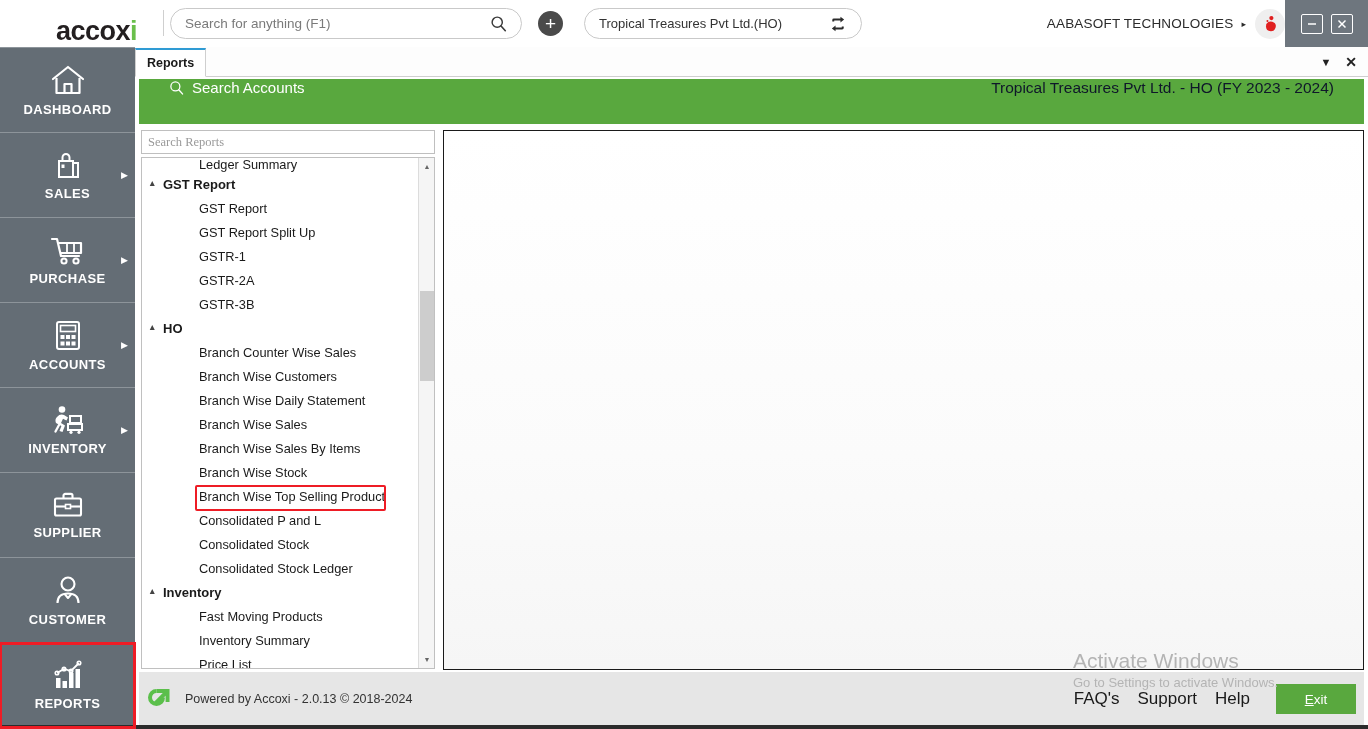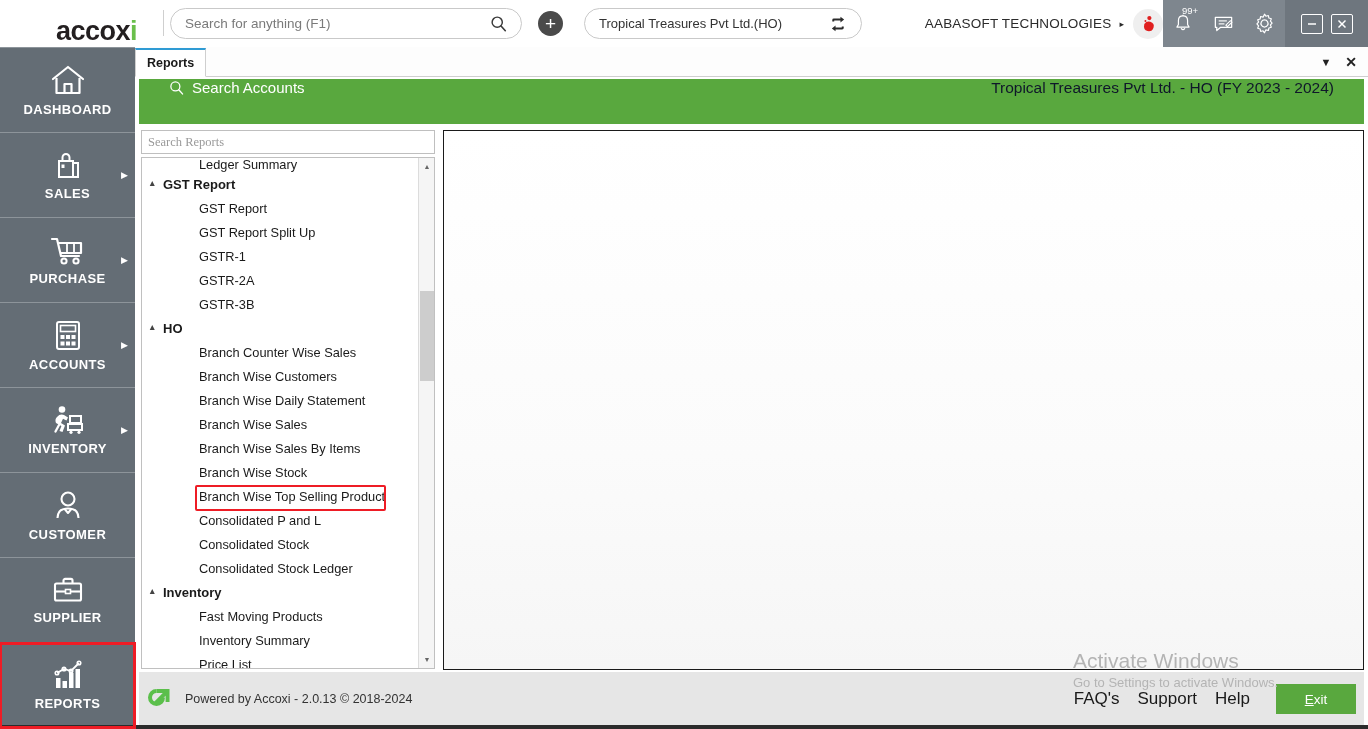--- a/index.html
+++ b/index.html
@@ -373,44 +373,20 @@
       <span class="org-caret">▸</span>
       <span class="avatar">
         <svg class="icon-svg" width="22" height="22" viewBox="0 0 24 24">
           <circle cx="13.5" cy="5.5" r="2.3" fill="#e02020"></circle>
           <path d="M8 12 Q10.5 8.4 14.5 9.6 Q19.5 11.2 18 16 Q16.5 20.6 11.5 19.7 Q6.5 18.6 8 12 Z" fill="#e02020"></path>
           <circle cx="9.2" cy="8.6" r="1.1" fill="#e02020"></circle>
         </svg>
       </span>
     </div>
 
-    <div class="sys-icons">
-      <span class="ic">
-        <span class="badge">99+</span>
-        <svg class="icon-svg" width="22" height="22" viewBox="0 0 24 24">
-          <path d="M12 3.2 C8.9 3.2 7 5.3 7 8.2 V12.5 L5.4 15.4 H18.6 L17 12.5 V8.2 C17 5.3 15.1 3.2 12 3.2 Z" fill="none" stroke="#ffffff" stroke-width="1.3" stroke-linejoin="round"></path>
-          <path d="M10.2 17 Q12 19.3 13.8 17" fill="none" stroke="#ffffff" stroke-width="1.3" stroke-linecap="round"></path>
-          <line x1="12" y1="1.9" x2="12" y2="3.2" stroke="#ffffff" stroke-width="1.3"></line>
-        </svg>
-      </span>
-      <span class="ic">
-        <svg class="icon-svg" width="23" height="23" viewBox="0 0 24 24">
-          <path d="M3.5 5.5 H20.5 V16 H9 L5 19.3 V16 H3.5 Z" fill="none" stroke="#ffffff" stroke-width="1.3" stroke-linejoin="round"></path>
-          <line x1="7" y1="9.3" x2="15.5" y2="9.3" stroke="#ffffff" stroke-width="1.2"></line>
-          <line x1="7" y1="12.4" x2="13" y2="12.4" stroke="#ffffff" stroke-width="1.2"></line>
-          <path d="M14.5 13.8 L19.2 9 L20.8 10.6 L16.1 15.3 Z" fill="#7e868e" stroke="#ffffff" stroke-width="1.1"></path>
-        </svg>
-      </span>
-      <span class="ic">
-        <svg class="icon-svg" width="23" height="23" viewBox="0 0 24 24">
-          <path d="M12 8.3 a3.7 3.7 0 1 0 0.01 0 Z" fill="none" stroke="#ffffff" stroke-width="1.3"></path>
-          <path d="M12 2.3 l1.5 2.1 2.5-0.7 0.6 2.6 2.5 0.8-0.9 2.4 1.7 2-1.7 2 0.9 2.4-2.5 0.8-0.6 2.6-2.5-0.7L12 21.7 l-1.5-2.1-2.5 0.7-0.6-2.6-2.5-0.8 0.9-2.4-1.7-2 1.7-2-0.9-2.4 2.5-0.8 0.6-2.6 2.5 0.7Z" fill="none" stroke="#ffffff" stroke-width="1.25" stroke-linejoin="round"></path>
-        </svg>
-      </span>
-    </div>
 
     <div class="win-icons">
       <span class="win-btn">
         <svg class="icon-svg" width="12" height="12" viewBox="0 0 12 12">
           <line x1="2" y1="6" x2="10" y2="6" stroke="#ffffff" stroke-width="1.5"></line>
         </svg>
       </span>
       <span class="win-btn">
         <svg class="icon-svg" width="12" height="12" viewBox="0 0 12 12">
           <line x1="2.5" y1="2.5" x2="9.5" y2="9.5" stroke="#ffffff" stroke-width="1.5"></line>
@@ -489,39 +465,39 @@
           <circle cx="22" cy="28.3" r="1.6" fill="#ffffff"></circle>
           <circle cx="30" cy="28.3" r="1.6" fill="#ffffff"></circle>
         </svg>
       </span>
       <span class="lbl">INVENTORY</span>
       <span class="nav-arrow">▶</span>
     </div>
 
     <div class="nav-item">
       <span>
-        <svg class="icon-svg" width="32" height="33" viewBox="0 0 32 33">
-          <circle cx="16" cy="10" r="6.5" fill="none" stroke="#ffffff" stroke-width="2.1"></circle>
-          <path d="M5.5 29 Q5.5 19.5 16 19.5 Q26.5 19.5 26.5 29" fill="none" stroke="#ffffff" stroke-width="2.1" stroke-linejoin="round"></path>
-          <path d="M12.5 19.8 L16 24 L19.5 19.8" fill="none" stroke="#ffffff" stroke-width="2.1" stroke-linejoin="round"></path>
-        </svg>
-      </span>
-      <span class="lbl">CUSTOMER</span>
-    </div>
-
-    <div class="nav-item">
-      <span>
         <svg class="icon-svg" width="34" height="30" viewBox="0 0 34 30">
           <rect x="4" y="8.5" width="26" height="17" rx="1.5" fill="none" stroke="#ffffff" stroke-width="2.1"></rect>
           <path d="M12.5 8.5 V5.5 a1.6 1.6 0 0 1 1.6-1.6 h5.8 a1.6 1.6 0 0 1 1.6 1.6 V8.5" fill="none" stroke="#ffffff" stroke-width="2.1"></path>
           <line x1="4" y1="16.5" x2="30" y2="16.5" stroke="#ffffff" stroke-width="2.1"></line>
           <rect x="14.5" y="14.5" width="5" height="4" fill="#646d75" stroke="#ffffff" stroke-width="1.6"></rect>
         </svg>
       </span>
       <span class="lbl">SUPPLIER</span>
+    </div>
+
+    <div class="nav-item">
+      <span>
+        <svg class="icon-svg" width="32" height="33" viewBox="0 0 32 33">
+          <circle cx="16" cy="10" r="6.5" fill="none" stroke="#ffffff" stroke-width="2.1"></circle>
+          <path d="M5.5 29 Q5.5 19.5 16 19.5 Q26.5 19.5 26.5 29" fill="none" stroke="#ffffff" stroke-width="2.1" stroke-linejoin="round"></path>
+          <path d="M12.5 19.8 L16 24 L19.5 19.8" fill="none" stroke="#ffffff" stroke-width="2.1" stroke-linejoin="round"></path>
+        </svg>
+      </span>
+      <span class="lbl">CUSTOMER</span>
     </div>
 
     <div class="nav-item highlight">
       <span>
         <svg class="icon-svg" width="36" height="32" viewBox="0 0 36 32">
           <rect x="6" y="19" width="4.5" height="10" fill="#ffffff"></rect>
           <rect x="12.5" y="22" width="4.5" height="7" fill="#ffffff"></rect>
           <rect x="19" y="14" width="4.5" height="15" fill="#ffffff"></rect>
           <rect x="25.5" y="10" width="4.5" height="19" fill="#ffffff"></rect>
           <polyline points="7,14 14,10 21,12 29,4" fill="none" stroke="#ffffff" stroke-width="1.8"></polyline>

